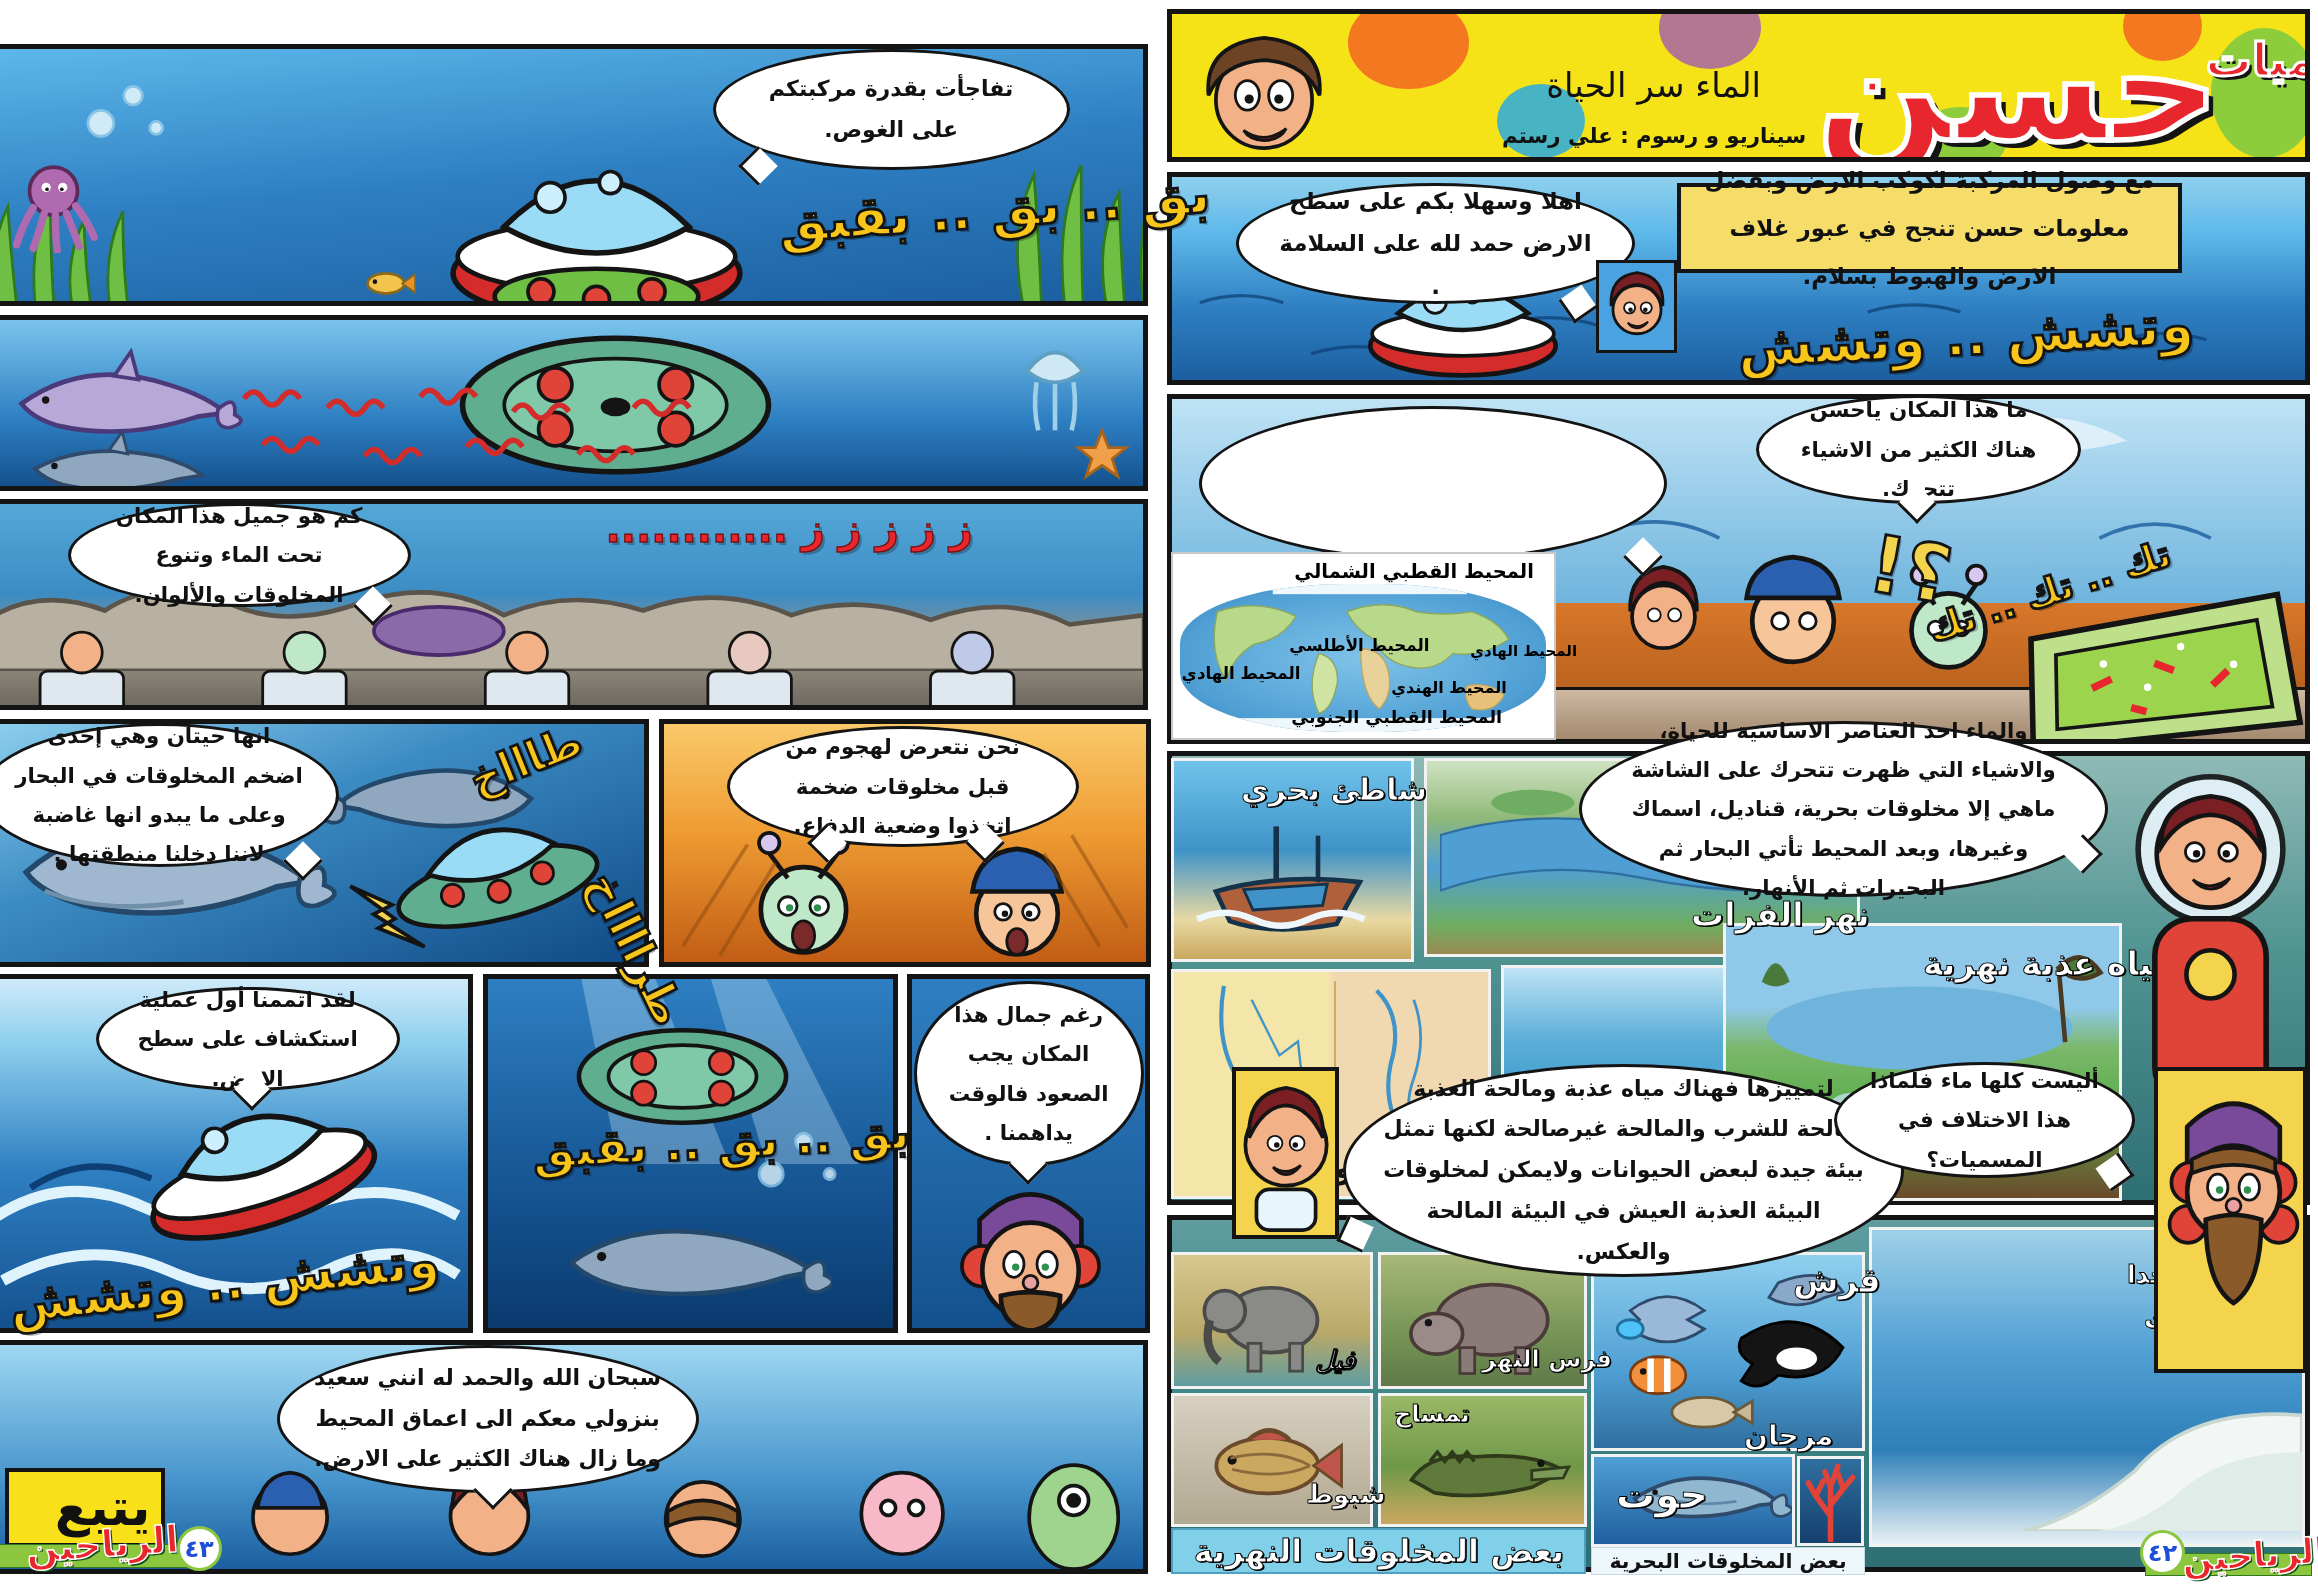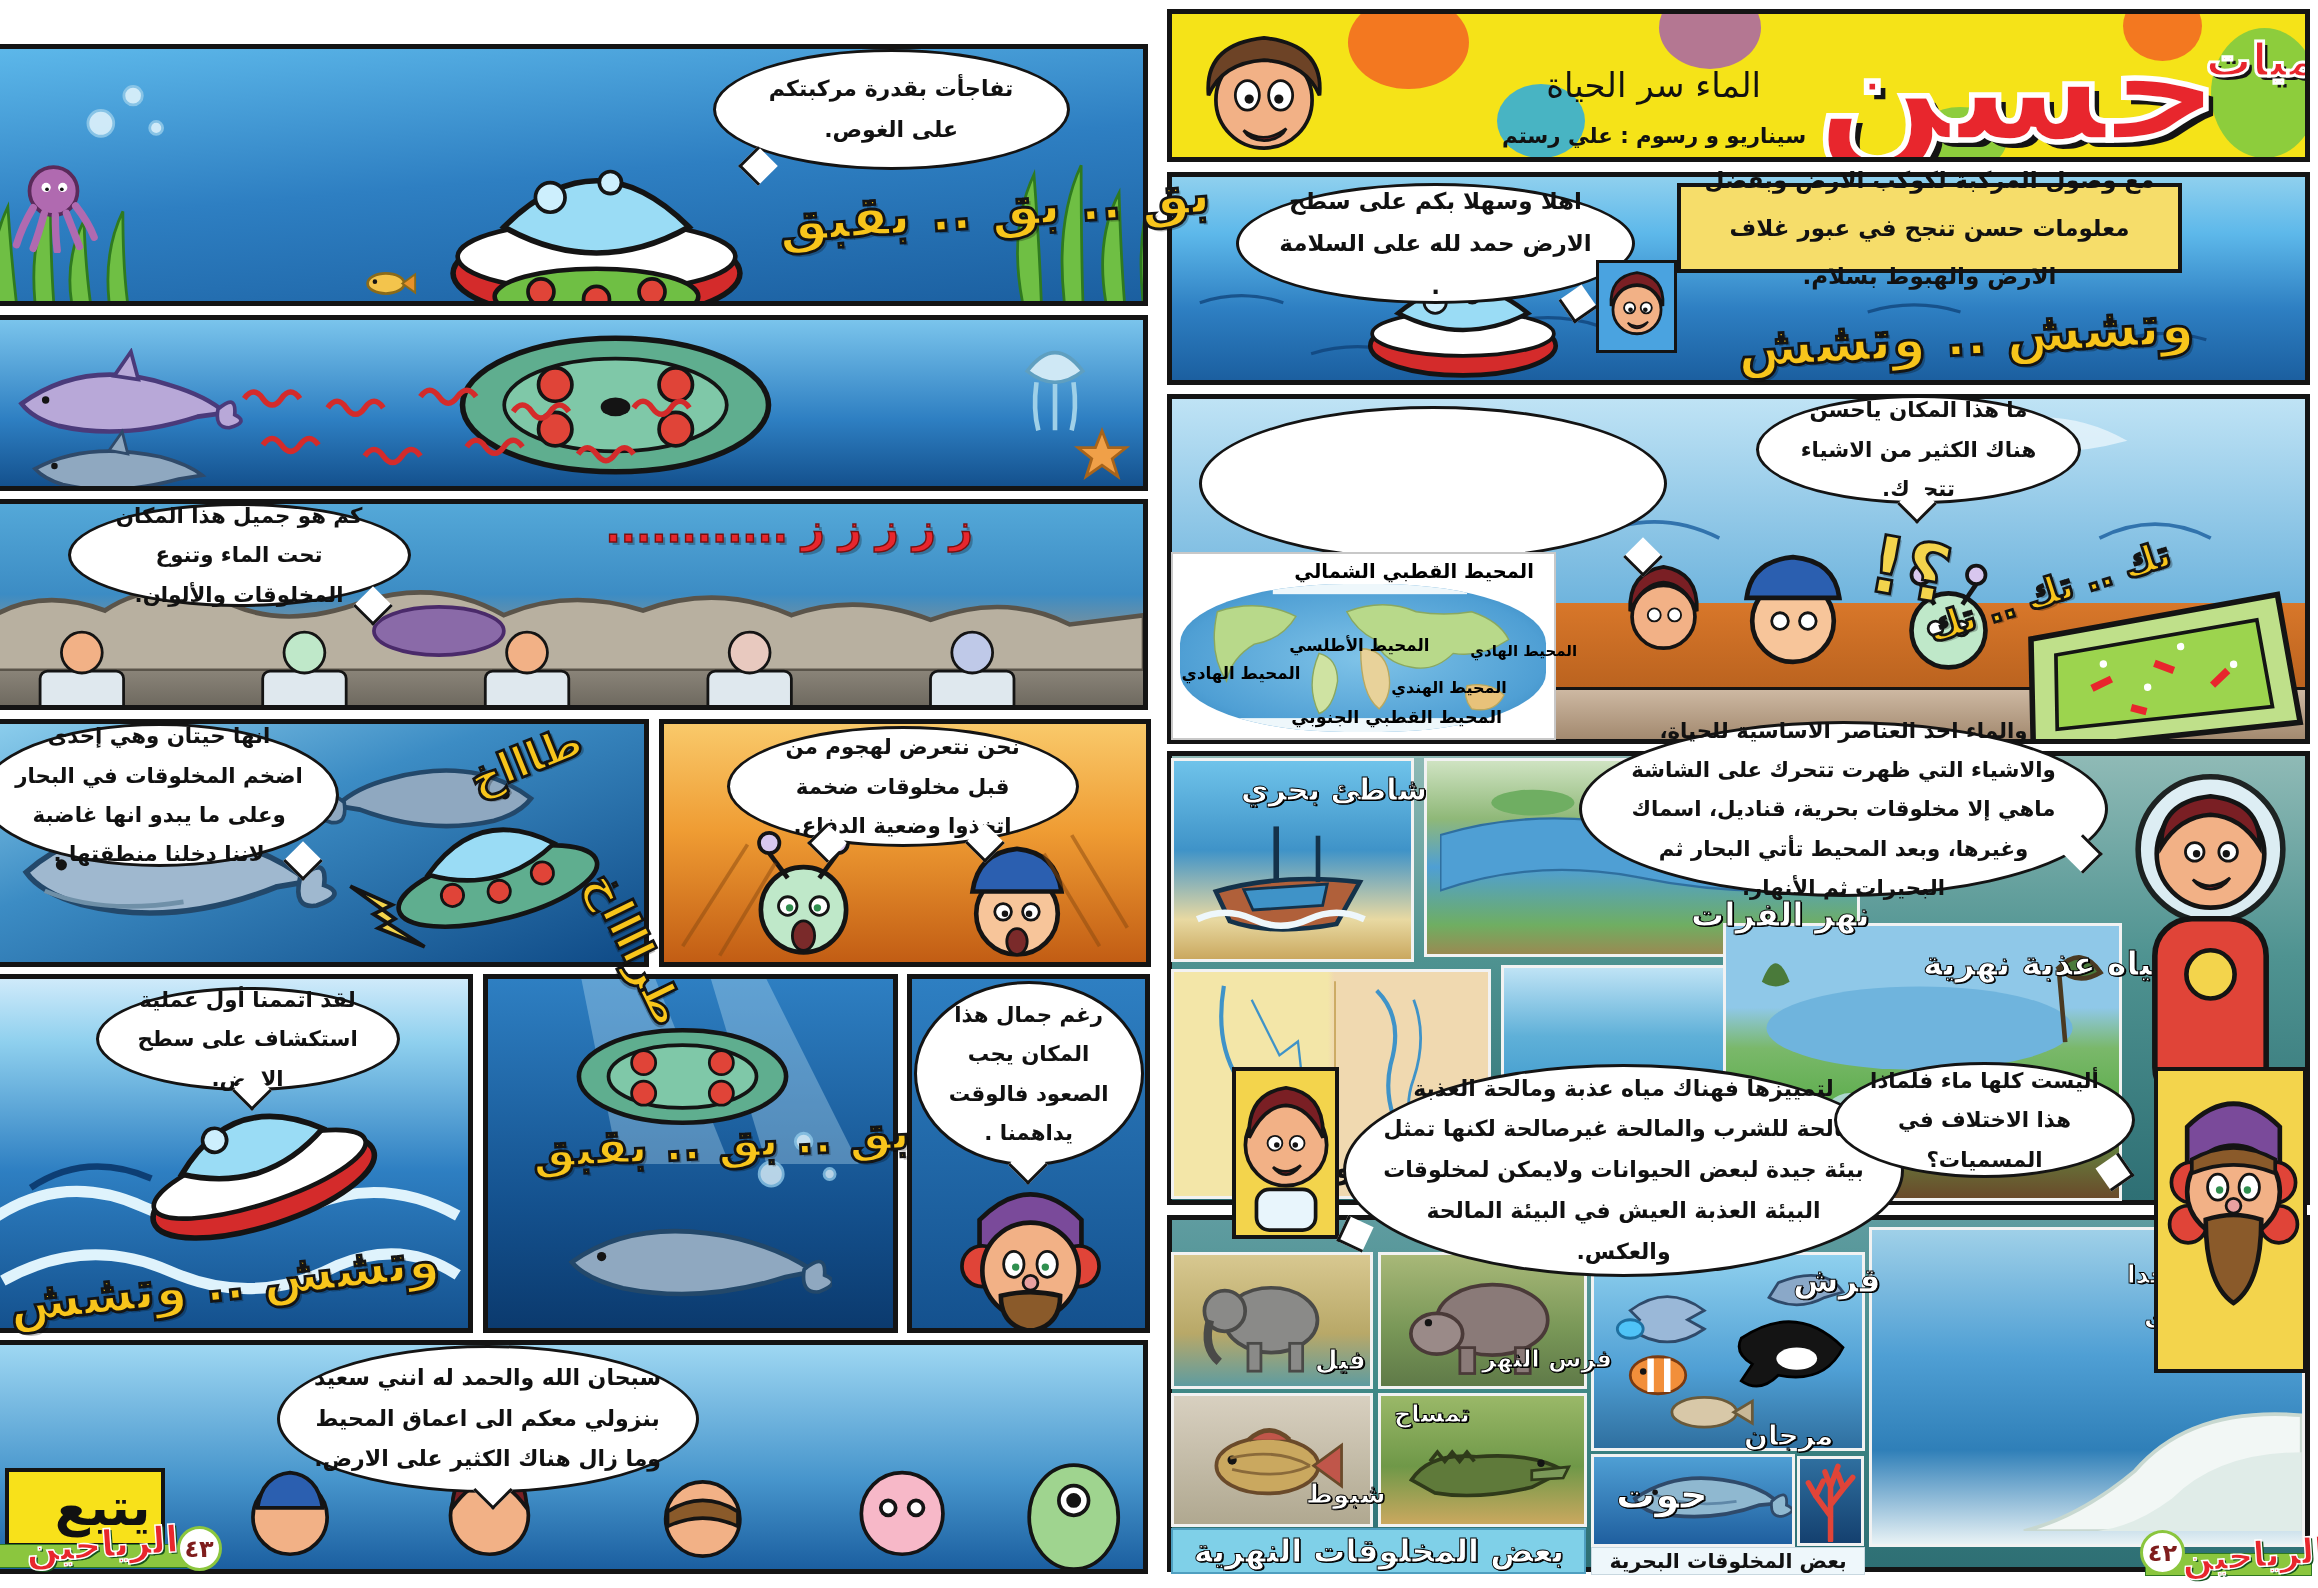--- a/index.html
+++ b/index.html
@@ -26,21 +26,21 @@
   }
   .photo{position:absolute;border:3.7px solid #f2f2f2;box-sizing:border-box;overflow:hidden;z-index:10;}
   .plabel{
     position:absolute;color:#fff;font-weight:900;z-index:15;white-space:pre-line;text-align:center;
     -webkit-text-stroke:0.9px #000;text-shadow:1.4px 1.4px 0 #000;
   }
   .maplabel{position:absolute;color:#000000;font-weight:900;z-index:6;white-space:nowrap;}
   .badge-circle{
     position:absolute;width:45px;height:45px;border-radius:50%;background:#fff;border:3.7px solid #8bc63e;
     box-sizing:border-box;display:flex;align-items:center;justify-content:center;
-    font-weight:900;color:#7f1d1d;font-size:24px;z-index:60;
+    font-weight:900;color:#1d4ed8;font-size:24px;z-index:60;
   }
   .brand{
     position:absolute;color:#e8262d;font-weight:900;z-index:59;
     -webkit-text-stroke:1.4px #fff;text-shadow:1.9px 1.9px 0 #14531d;
   }
   .brand-strip{position:absolute;background:#8bc63e;border:1.9px solid #2f7a1f;z-index:58;}
   .splat{position:absolute;border-radius:50%;opacity:.85;z-index:1;}
   svg{display:block;}
 </style>
 </head>
@@ -289,21 +289,21 @@
 
     <div class="photo" style="left:9.3px;top:1252px;width:202px;height:137px;background:linear-gradient(180deg,#d8c890 0%,#b8a868 60%,#5f9ca0 100%);">
       <svg width="139" height="107" viewBox="0 0 150 115" style="position:absolute;left:23px;top:14px;">
         <ellipse cx="80" cy="55" rx="50" ry="35" fill="#8a8a88" stroke="#4a4a48" stroke-width="4"></ellipse>
         <circle cx="30" cy="45" r="22" fill="#8a8a88" stroke="#4a4a48" stroke-width="4"></circle>
         <path d="M14 55 q-8 30 10 45" stroke="#4a4a48" stroke-width="9" fill="none"></path>
         <rect x="55" y="80" width="14" height="30" fill="#8a8a88" stroke="#4a4a48" stroke-width="3"></rect>
         <rect x="100" y="80" width="14" height="30" fill="#8a8a88" stroke="#4a4a48" stroke-width="3"></rect>
       </svg>
     </div>
-    <div class="plabel" style="left:153px;top:1345px;font-size:26px;">فيل</div>
+    <div class="plabel" style="left:153px;top:1345px;font-size:26px;font-style:italic;">فيل</div>
     <div class="photo" style="left:216px;top:1252px;width:209px;height:137px;background:linear-gradient(180deg,#a8b878 0%,#7a9858 55%,#5f7a48 100%);">
       <svg width="158" height="111" viewBox="0 0 170 120" style="position:absolute;left:23px;top:14px;">
         <ellipse cx="95" cy="55" rx="60" ry="38" fill="#8a7a78" stroke="#4a3a38" stroke-width="4"></ellipse>
         <ellipse cx="35" cy="70" rx="28" ry="22" fill="#9a8a88" stroke="#4a3a38" stroke-width="4"></ellipse>
         <circle cx="26" cy="58" r="4" fill="#141414"></circle>
         <rect x="60" y="85" width="16" height="28" fill="#8a7a78" stroke="#4a3a38" stroke-width="3"></rect>
         <rect x="120" y="85" width="16" height="28" fill="#8a7a78" stroke="#4a3a38" stroke-width="3"></rect>
       </svg>
     </div>
     <div class="plabel" style="left:320px;top:1345px;font-size:24px;">فرس النهر</div>

